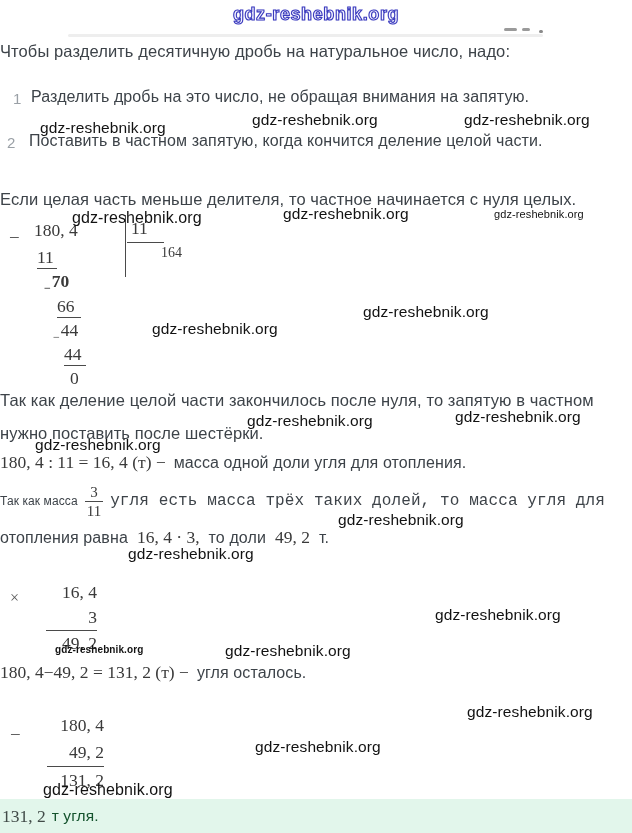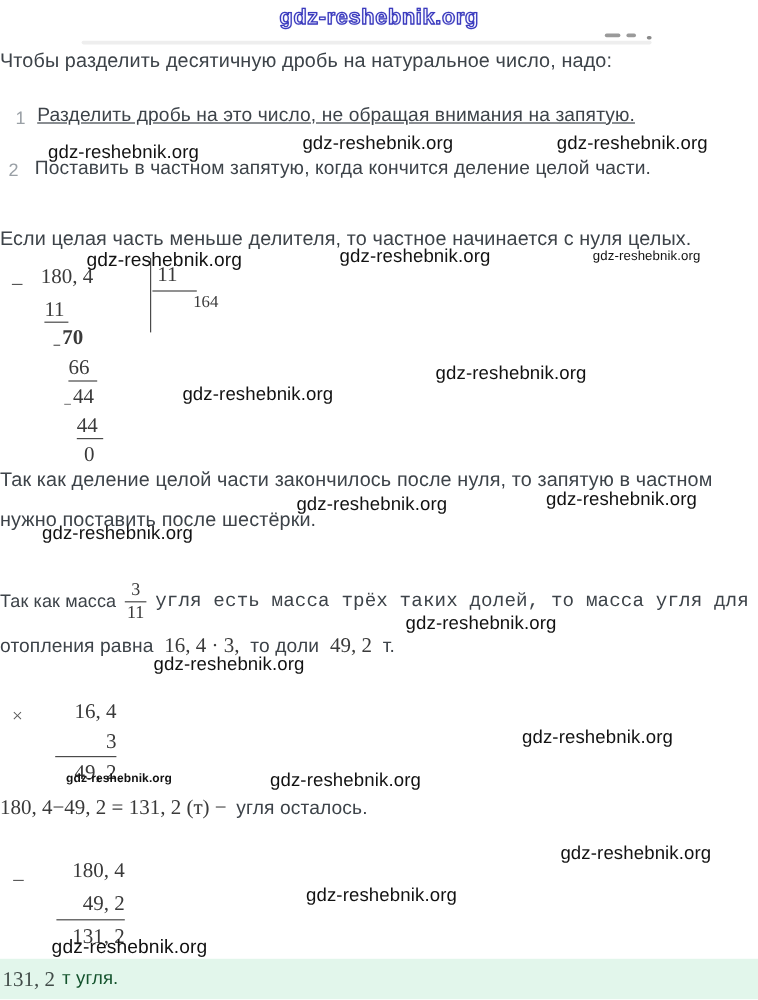--- a/index.html
+++ b/index.html
@@ -58,21 +58,21 @@
   <div class="title">gdz-reshebnik.org</div>
 
   <div class="artifact" style="left:68px;top:34px;width:475px;height:3px;background:#eeeeee;"></div>
   <div class="artifact" style="left:504px;top:28px;width:13px;height:2.5px;background:#9a9a9a;"></div>
   <div class="artifact" style="left:522px;top:28px;width:8px;height:2.5px;background:#9a9a9a;"></div>
   <div class="artifact" style="left:539px;top:30px;width:4px;height:3px;background:#8a8a8a;"></div>
 
   <div class="abs sans" style="left:0;top:42px;">Чтобы разделить десятичную дробь на натуральное число, надо:</div>
 
   <div class="rule-num" style="left:13px;top:90px;">1</div>
-  <div class="abs sans" style="left:31px;top:88px;font-size:16px;text-decoration:underline;">Разделить дробь на это число, не обращая внимания на запятую.</div>
+  <div class="abs sans" style="left:31px;top:88px;font-size:16px;">Разделить дробь на это число, не обращая внимания на запятую.</div>
   <div class="rule-num" style="left:7px;top:134px;">2</div>
   <div class="abs sans" style="left:29px;top:132px;font-size:16px;">Поставить в частном запятую, когда кончится деление целой части.</div>
 
   <div class="abs sans" style="left:0;top:190px;">Если целая часть меньше делителя, то частное начинается с нуля целых.</div>
 
   <div>
     <div class="dstep" style="left:9px;top:227px;font-size:19px;color:#555;">−</div>
     <div class="dstep" style="left:34px;top:220px;">180, 4</div>
     <div class="dline-v" style="left:125px;top:215px;height:62px;"></div>
     <div class="dstep" style="left:131px;top:218px;">11</div>
@@ -83,23 +83,27 @@
     <div class="dstep" style="left:44px;top:271px;font-weight:bold;"><span class="mini">−</span><span>70</span></div>
     <div class="dstep u" style="left:57px;top:296px;padding-right:6px;">66</div>
     <div class="dstep" style="left:53px;top:320px;"><span class="mini">−</span><span>44</span></div>
     <div class="dstep u" style="left:64px;top:344px;padding-right:4px;">44</div>
     <div class="dstep" style="left:70px;top:368px;">0</div>
   </div>
 
   <div class="abs sans" style="left:0;top:391px;">Так как деление целой части закончилось после нуля, то запятую в частном</div>
   <div class="abs sans" style="left:0;top:424px;">нужно поставить после шестёрки.</div>
 
+  <div class="abs mixline" style="left:0;top:452px;">
+    <span class="math">180, 4 : 11 = 16, 4 (т) −</span>
+    <span class="sans">масса одной доли угля для отопления.</span>
+  </div>
 
   <div class="abs" style="left:0;top:479px;height:44px;display:flex;align-items:center;">
-    <span class="sans" style="font-size:15px;">Так как масса</span>
+    <span class="sans" style="font-size:12px;">Так как масса</span>
     <span class="frac">
       <span class="num">3</span>
       <span class="den">11</span>
     </span>
     <span class="sans" style="font-size:16px;font-family:Liberation Mono, monospace;">угля есть масса трёх таких долей, то масса угля для</span>
   </div>
 
   <div class="abs mixline" style="left:0;top:527px;gap:9px;">
     <span class="sans">отопления равна</span>
     <span class="math">16, 4 · 3,</span>

